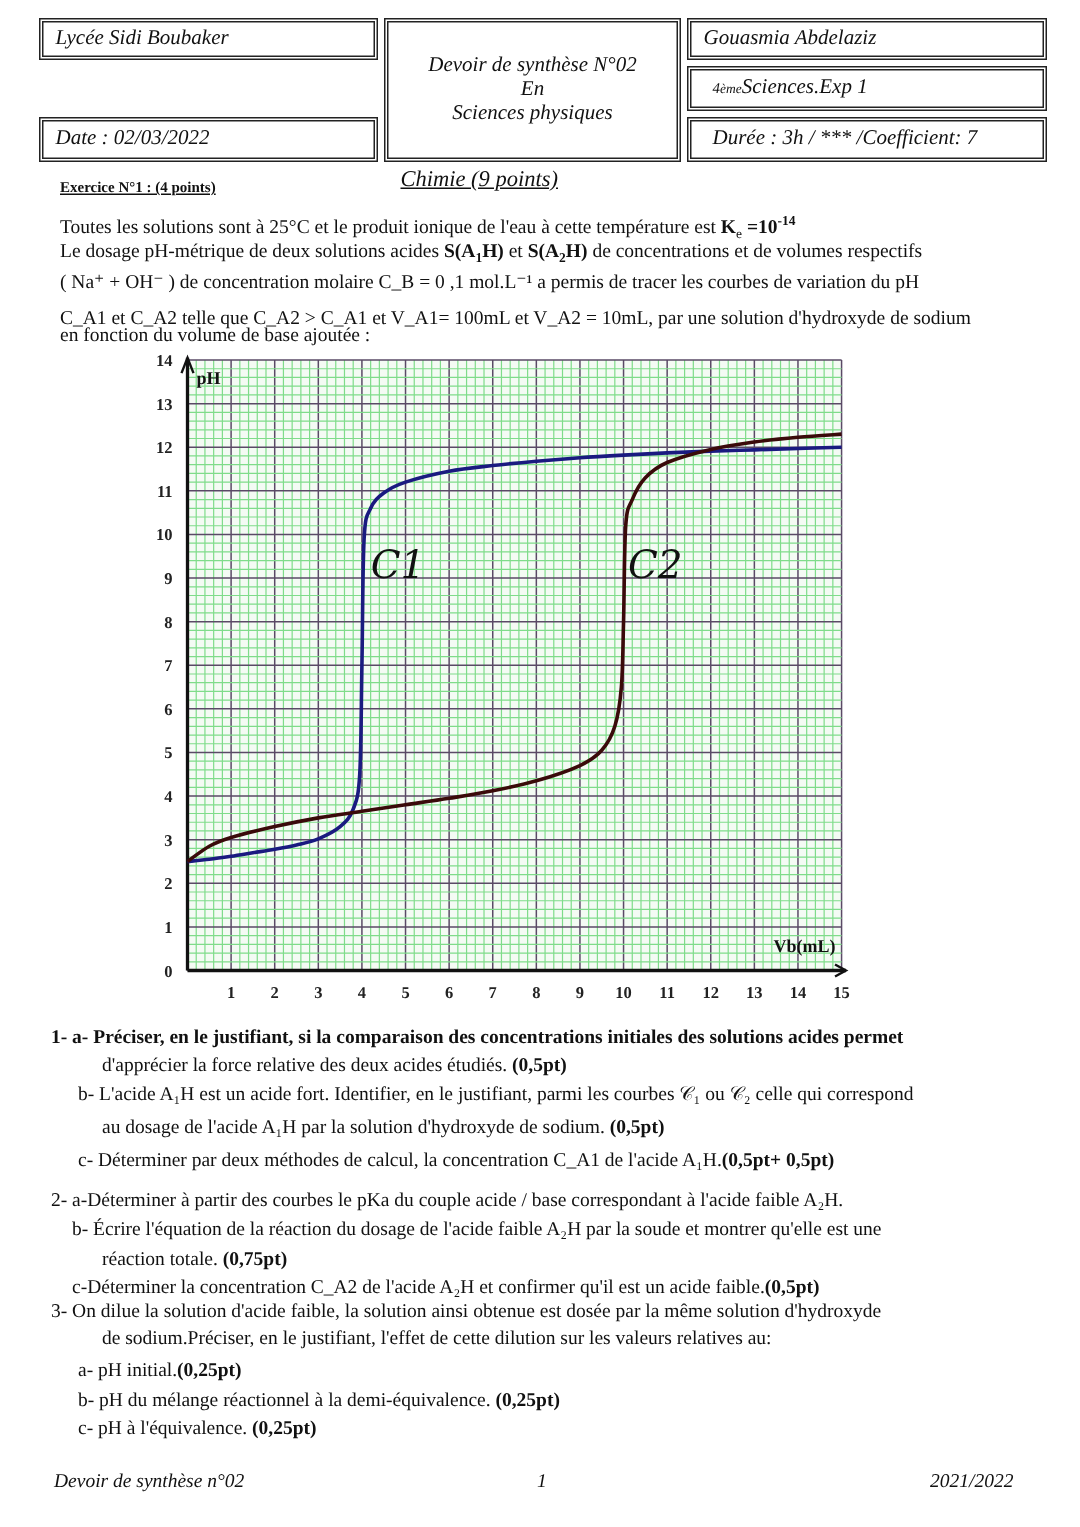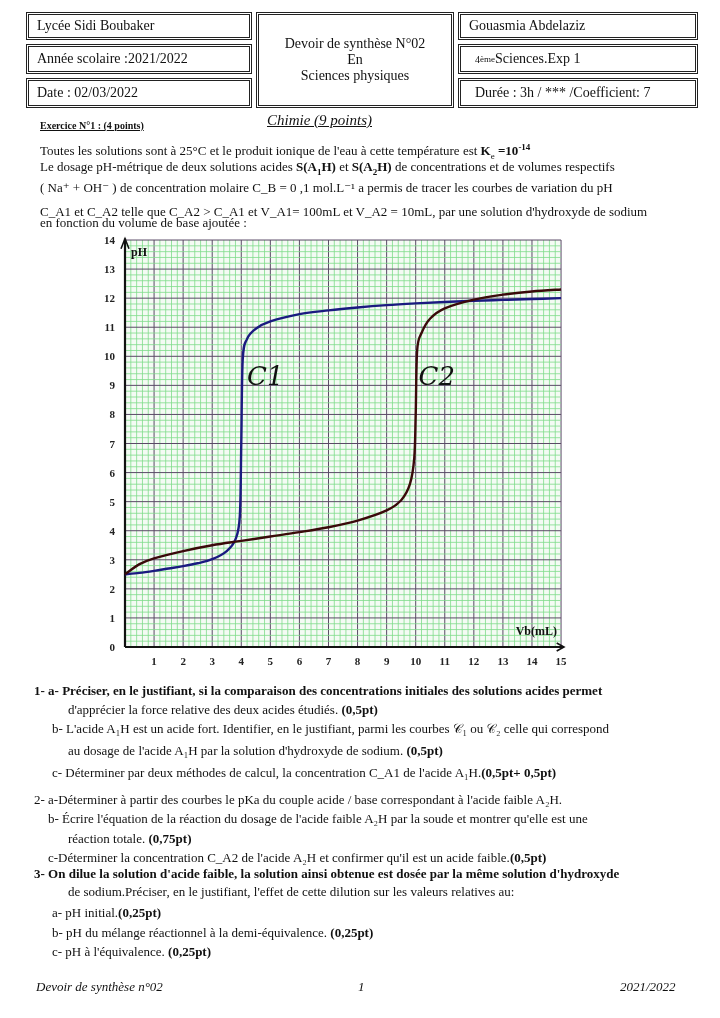--- a/index.html
+++ b/index.html
@@ -1,40 +1,37 @@
 <!DOCTYPE html>
 <html><head>
 <meta charset="utf-8">
 <style>
   html, body { margin:0; padding:0; background:#ffffff; }
   body { width:720px; height:1018px; position:relative; overflow:hidden;
          font-family:"Liberation Serif", "DejaVu Serif", serif; color:#111; }
   .hdr { position:absolute; left:26px; top:12px; width:672px; height:96px; }
   .cell { position:absolute; border:3px double #222; box-sizing:border-box;
-          font-size:14px; display:flex; align-items:center; padding-left:8px; }
+          font-style:italic; font-size:14px; display:flex; align-items:center; padding-left:8px; }
   .center-cell { justify-content:center; flex-direction:column; padding-left:0; text-align:center; line-height:16px; }
   .title-sub { position:absolute; left:267px; top:112px; font-size:15px; font-style:italic; text-decoration:underline; }
   .ex-title { position:absolute; left:40px; top:120px; font-size:10px; font-weight:bold; text-decoration:underline; }
   .para { position:absolute; left:40px; font-size:13px; line-height:18px; white-space:nowrap; }
   .para b { font-weight:bold; }
   .chart { position:absolute; left:96px; top:232px; }
   .q { position:absolute; font-size:13px; white-space:nowrap; }
   .q b { font-weight:bold; }
   .footer { position:absolute; top:979px; font-size:13px; font-style:italic; }
   sub, sup { font-size:9px; }
 </style>
 </head>
 <body>
 
 <div class="hdr">
   <div class="cell" style="left:0;top:0;width:226px;height:28px;">
       <span>Lycée Sidi Boubaker</span>
-    </div>
-  <div class="cell" style="left:0;top:32px;width:226px;height:30px;">
-      <span>Année scolaire :2021/2022</span>
     </div>
   <div class="cell" style="left:0;top:66px;width:226px;height:30px;">
       <span>Date : 02/03/2022</span>
     </div>
   <div class="cell center-cell" style="left:230px;top:0;width:198px;height:96px;">
     <span>Devoir de synthèse N°02</span>
     <span>En</span>
     <span>Sciences physiques</span>
   </div>
   <div class="cell" style="left:432px;top:0;width:240px;height:28px;">
@@ -258,21 +255,21 @@
 <div class="q" style="left:68px;top:702px;"><span>d'apprécier la force  relative des deux acides étudiés. </span><b>(0,5pt)</b></div>
 <div class="q" style="left:52px;top:721px;">b- L'acide A₁H est un acide fort. Identifier, en le justifiant, parmi les courbes 𝒞₁ ou 𝒞₂ celle qui correspond</div>
 <div class="q" style="left:68px;top:743px;"><span>au dosage de l'acide A₁H par la solution d'hydroxyde de sodium. </span><b>(0,5pt)</b></div>
 <div class="q" style="left:52px;top:765px;"><span>c- Déterminer par deux méthodes de calcul, la concentration C_A1 de l'acide A₁H.</span><b>(0,5pt+ 0,5pt)</b></div>
 
 <div class="q" style="left:34px;top:792px;">2- a-Déterminer à partir des courbes le pKa du couple acide / base correspondant à l'acide faible A₂H.</div>
 <div class="q" style="left:48px;top:811px;">b- Écrire l'équation de la réaction du dosage de l'acide faible A₂H par la soude et montrer qu'elle est une</div>
 <div class="q" style="left:68px;top:831px;"><span>réaction totale. </span><b>(0,75pt)</b></div>
 <div class="q" style="left:48px;top:850px;"><span>c-Déterminer la concentration C_A2 de l'acide A₂H et confirmer qu'il est un acide faible.</span><b>(0,5pt)</b></div>
 
-<div class="q" style="left:34px;top:866px;font-weight:bold;">3- On dilue la solution d'acide faible, la solution ainsi obtenue est dosée par la même solution d'hydroxyde</div>
+<div class="q" style="left:34px;top:866px;">3- On dilue la solution d'acide faible, la solution ainsi obtenue est dosée par la même solution d'hydroxyde</div>
 <div class="q" style="left:68px;top:884px;">de sodium.Préciser, en le justifiant, l'effet de cette dilution sur les valeurs relatives au:</div>
 <div class="q" style="left:52px;top:905px;"><span>a- pH initial.</span><b>(0,25pt)</b></div>
 <div class="q" style="left:52px;top:925px;"><span>b- pH du mélange réactionnel à la demi-équivalence. </span><b>(0,25pt)</b></div>
 <div class="q" style="left:52px;top:944px;"><span>c- pH à l'équivalence. </span><b>(0,25pt)</b></div>
 
 <div class="footer" style="left:36px;">Devoir de synthèse n°02</div>
 <div class="footer" style="left:358px;">1</div>
 <div class="footer" style="left:620px;">2021/2022</div>
 
 </body></html>

